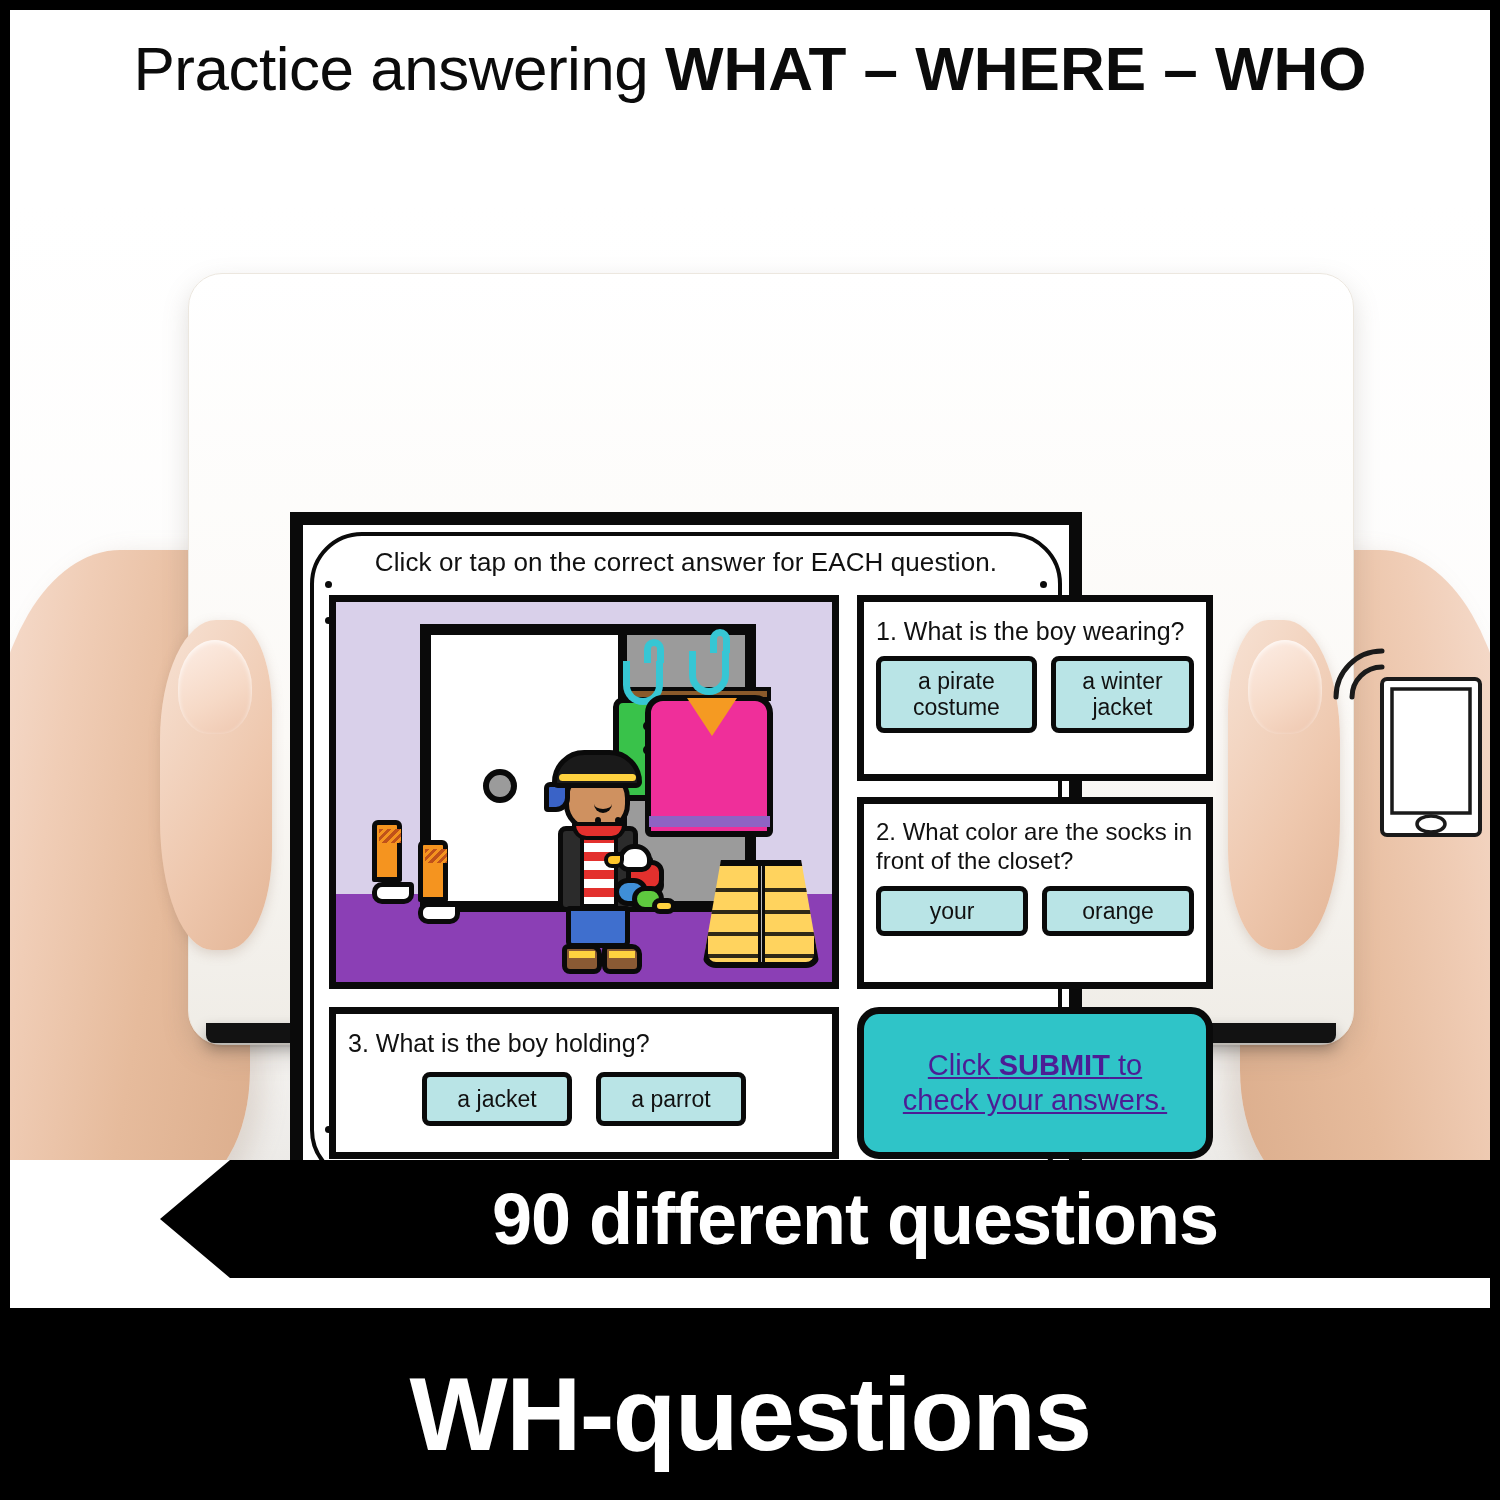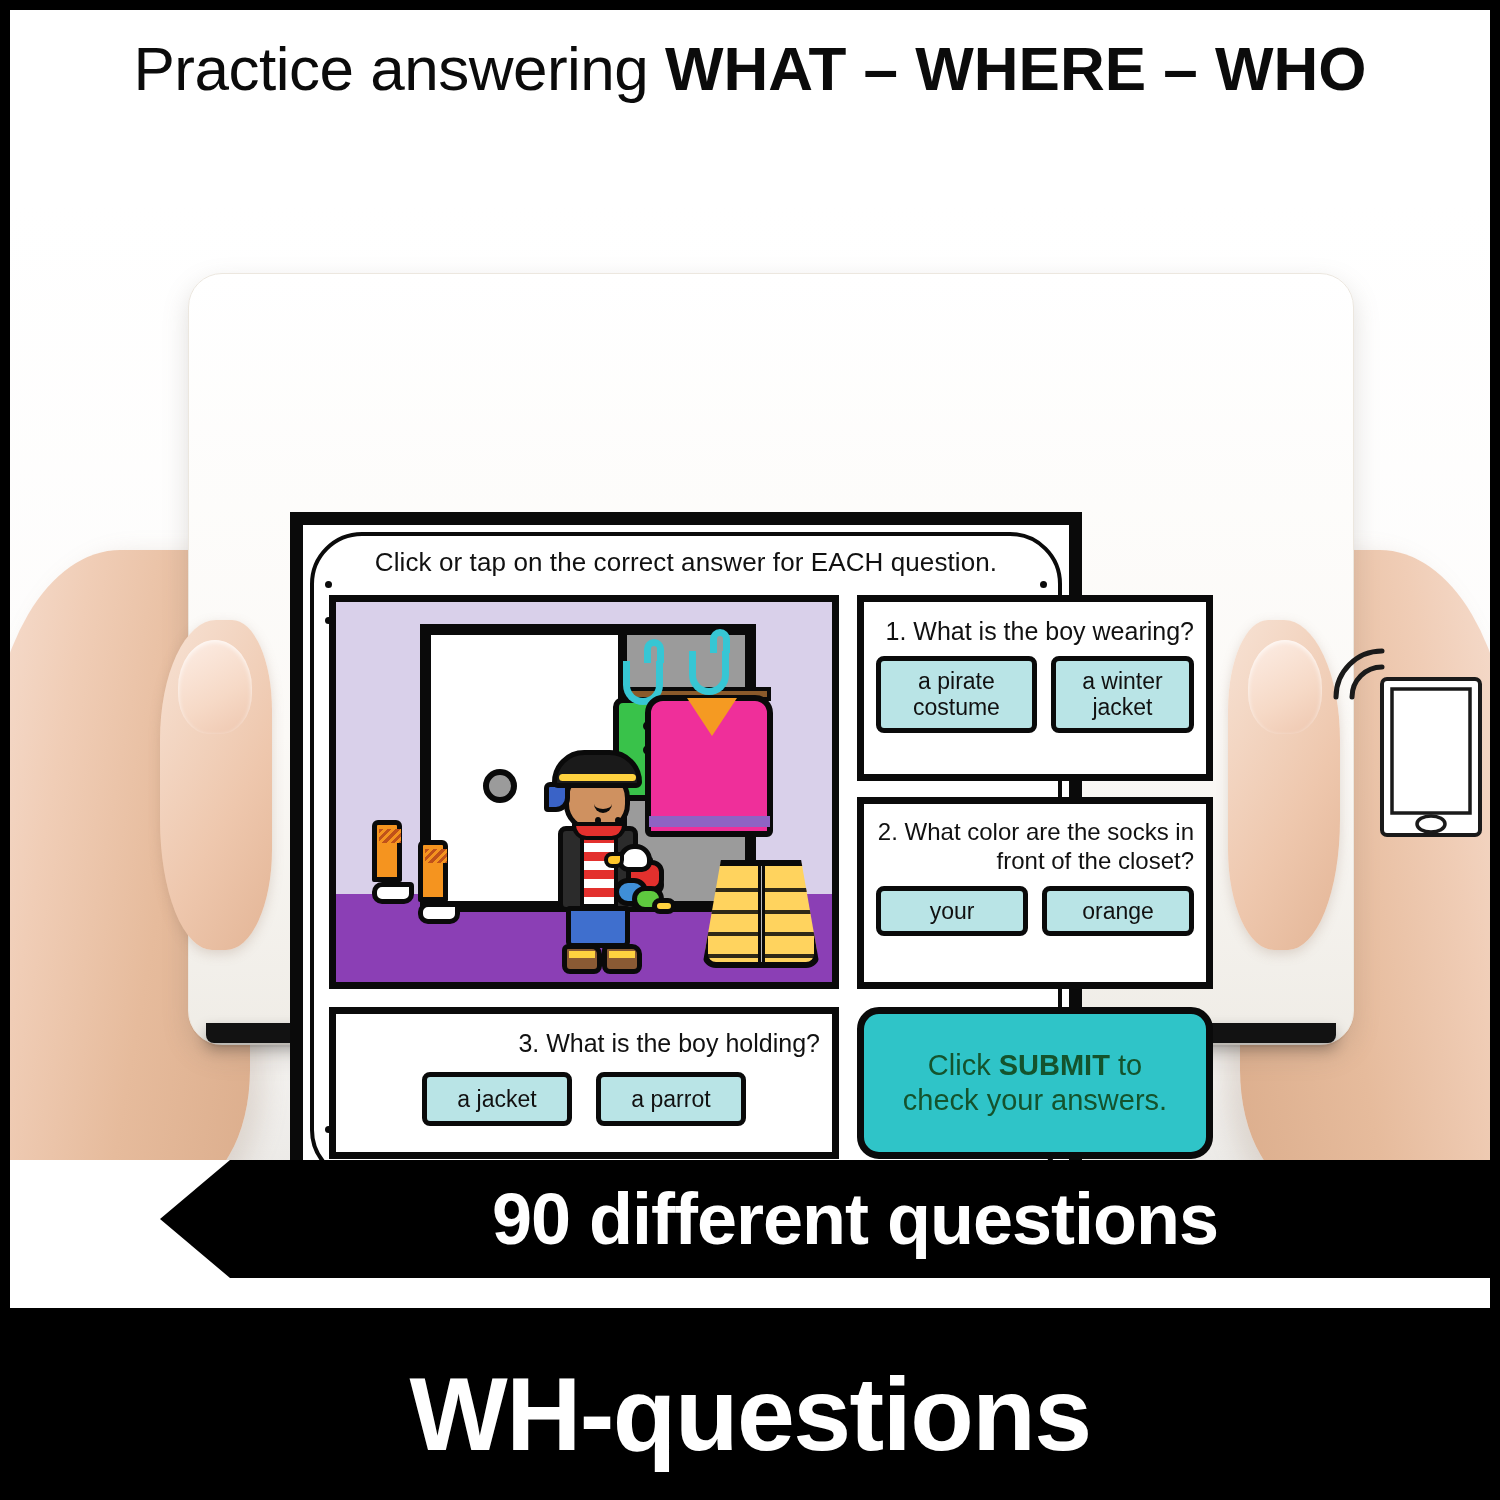--- a/index.html
+++ b/index.html
@@ -156,26 +156,26 @@
   .q3-box   { left: 26px;  top: 482px; width: 510px; height: 152px; }
   .submit-box {
     left: 554px; top: 482px; width: 356px; height: 152px;
     background: #2fc4c8;
     border-radius: 22px;
     border: 7px solid #0a0a0a;
     display: flex; align-items: center; justify-content: center;
     text-align: center;
   }
   .submit-text {
-    color: #14532d; font-size: 29px; line-height: 1.22;
+    color: #4c1d95; font-size: 29px; line-height: 1.22; text-decoration: underline;
   }
   .submit-text b { font-weight: 700; }
 
   .q-text {
-    text-align: right;
+    text-align: left;
     font-size: 25px;
     color: #111;
     line-height: 1.2;
     padding: 14px 12px 0 12px;
   }
   .q-text.small { font-size: 24px; }
   .answers {
     display: flex; justify-content: center; gap: 14px;
     padding: 10px 12px 0 12px;
   }

